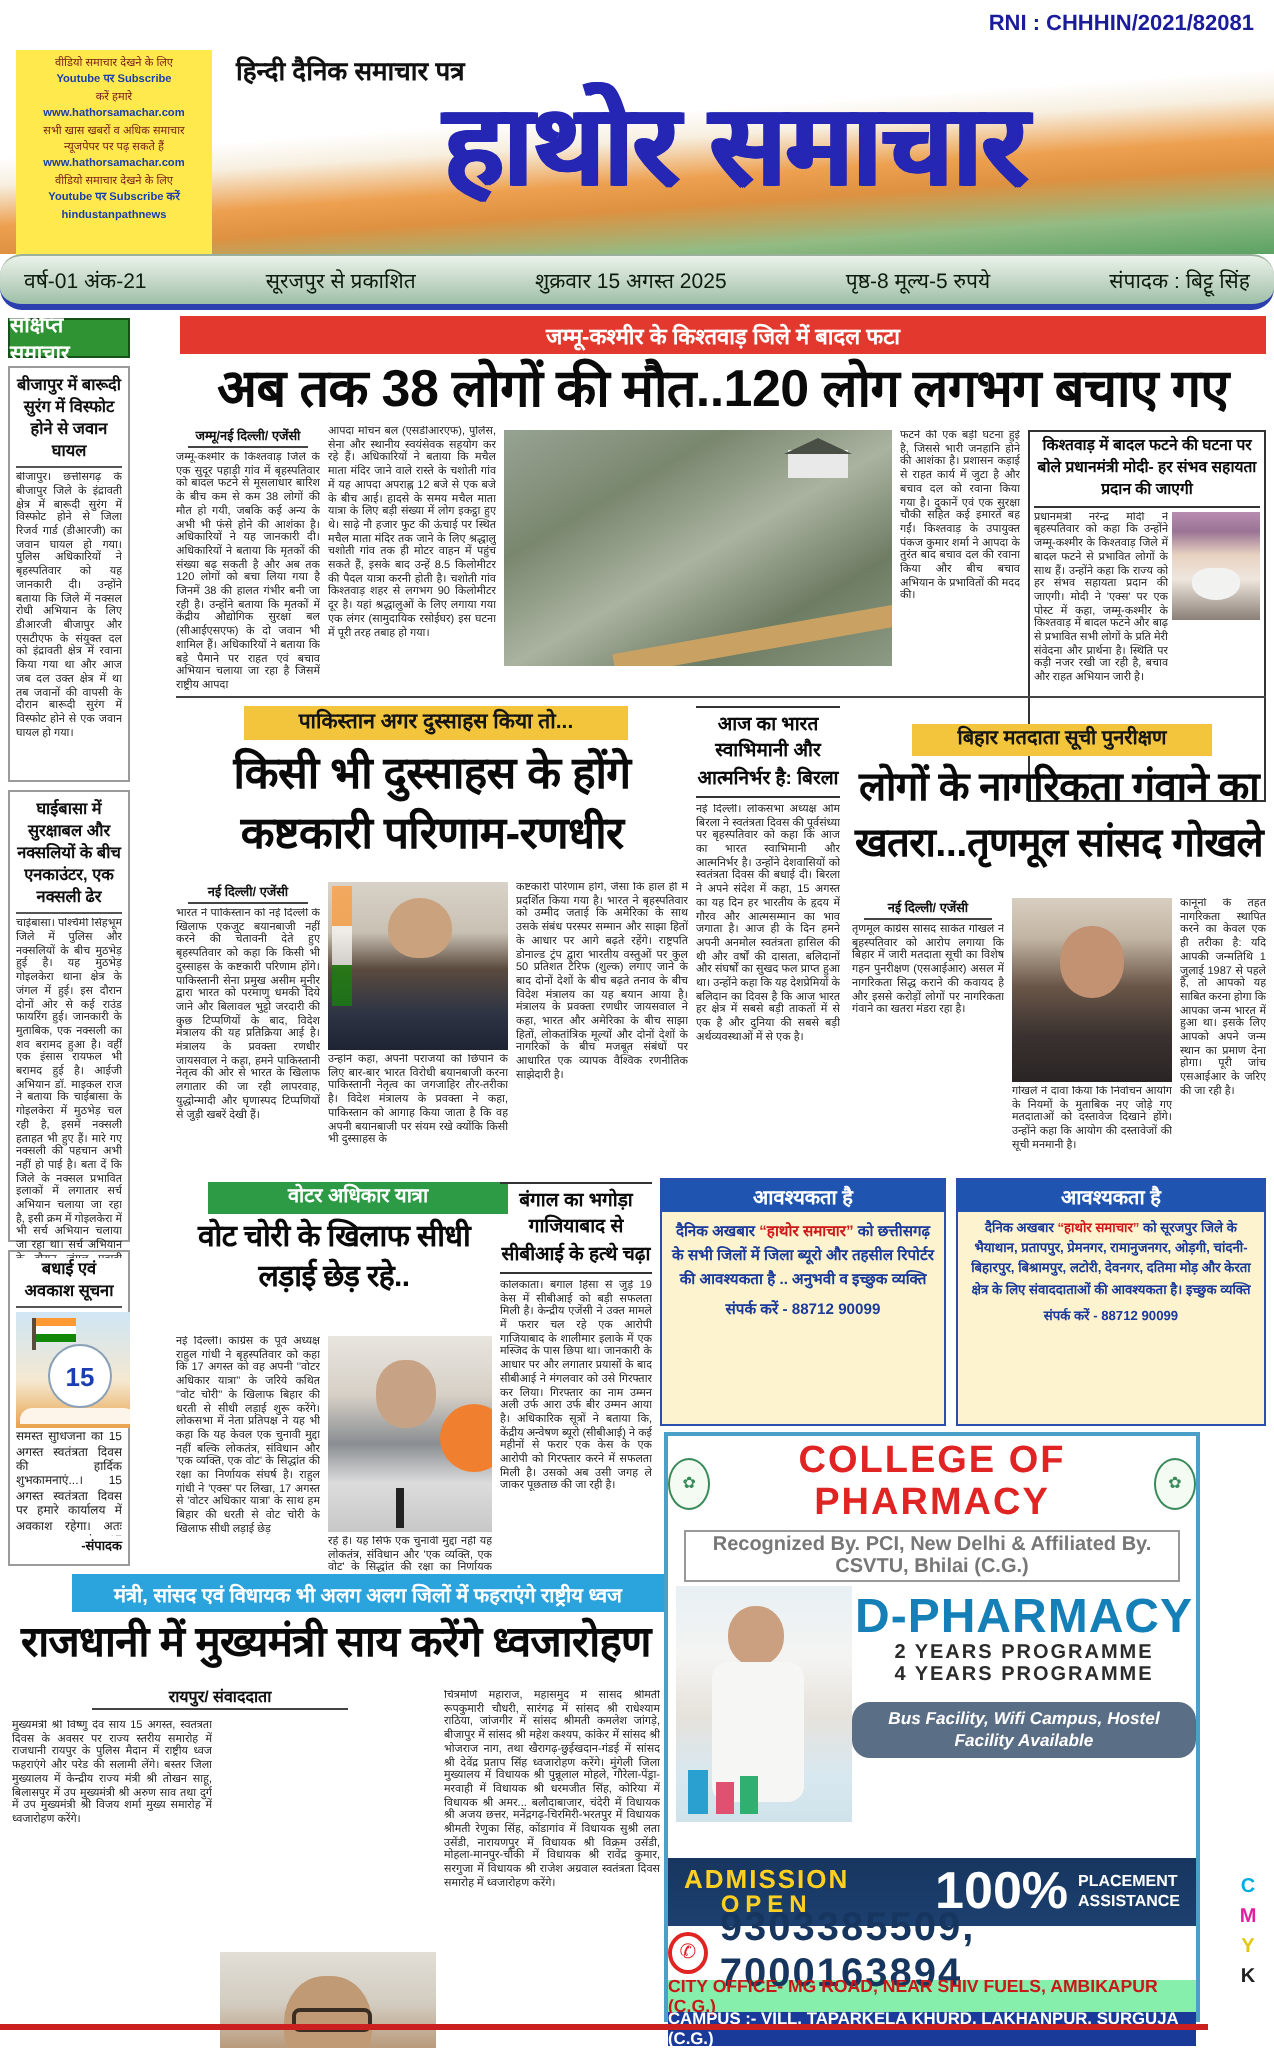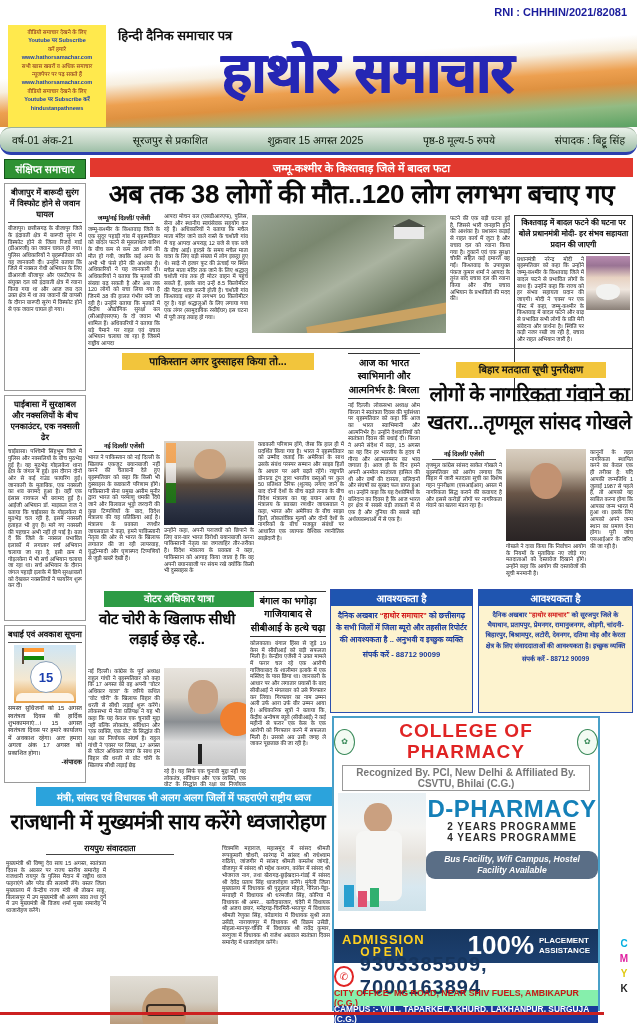--- a/index.html
+++ b/index.html
@@ -91,21 +91,21 @@
   </div>
 
   <div class="abs info-bar" style="left:0;top:127px;width:637px;height:28px;">
     <span>वर्ष-01   अंक-21</span>
     <span>सूरजपुर से प्रकाशित</span>
     <span>शुक्रवार 15 अगस्त 2025</span>
     <span>पृष्ठ-8   मूल्य-5 रुपये</span>
     <span>संपादक : बिट्टू सिंह</span>
   </div>
 
-  <div class="abs" style="left:4px;top:159px;width:82px;height:624px;overflow:hidden;">
+  <div class="abs" style="left:4px;top:159px;width:61px;height:624px;overflow:hidden;">
     <div class="sb-header" style="height:18px;">संक्षिप्त समाचार</div>
 
     <div class="sb-box" style="height:208px;">
       <div class="sb-head">बीजापुर में बारूदी सुरंग में विस्फोट होने से जवान घायल</div>
       <div class="sm-txt" style="height:158px;">बीजापुर। छत्तीसगढ़ के बीजापुर जिले के इंद्रावती क्षेत्र में बारूदी सुरंग में विस्फोट होने से जिला रिजर्व गार्ड (डीआरजी) का जवान घायल हो गया। पुलिस अधिकारियों ने बृहस्पतिवार को यह जानकारी दी। उन्होंने बताया कि जिले में नक्सल रोधी अभियान के लिए डीआरजी बीजापुर और एसटीएफ के संयुक्त दल को इंद्रावती क्षेत्र में रवाना किया गया था और आज जब दल उक्त क्षेत्र में था तब जवानों की वापसी के दौरान बारूदी सुरंग में विस्फोट होने से एक जवान घायल हो गया।</div>
     </div>
 
     <div class="sb-box" style="height:226px;">
       <div class="sb-head">घाईबासा में सुरक्षाबल और नक्सलियों के बीच एनकाउंटर, एक नक्सली ढेर</div>
       <div class="sm-txt" style="height:170px;">चाईबासा। पश्चिमी सिंहभूम जिले में पुलिस और नक्सलियों के बीच मुठभेड़ हुई है। यह मुठभेड़ गोइलकेरा थाना क्षेत्र के जंगल में हुई। इस दौरान दोनों ओर से कई राउंड फायरिंग हुई। जानकारी के मुताबिक, एक नक्सली का शव बरामद हुआ है। वहीं एक इंसास रायफल भी बरामद हुई है। आईजी अभियान डॉ. माइकल राज ने बताया कि चाईबासा के गोइलकेरा में मुठभेड़ चल रही है, इसमें नक्सली हताहत भी हुए हैं। मारे गए नक्सली की पहचान अभी नहीं हो पाई है। बता दें कि जिले के नक्सल प्रभावित इलाकों में लगातार सर्च अभियान चलाया जा रहा है, इसी क्रम में गोइलकेरा में भी सर्च अभियान चलाया जा रहा था। सर्च अभियान के दौरान जंगल पहाड़ी इलाके में छिपे सुरक्षाबलों को देखकर नक्सलियों ने फायरिंग शुरू कर दी।</div>
@@ -145,20 +145,21 @@
     <div style="font-size:7.8px;font-weight:bold;text-align:center;color:#0c0c0c;line-height:1.4;border-bottom:1px solid #333;padding-bottom:2px;">किश्तवाड़ में बादल फटने की घटना पर बोले प्रधानमंत्री मोदी- हर संभव सहायता प्रदान की जाएगी</div>
     <div class="photo" style="float:right;width:44px;height:54px;margin:2px 0 1px 2px;background:linear-gradient(180deg,#b88cb0 0%,#9a7494 18%,#e8d2c2 40%,#efe6de 62%,#8a8078 100%);">
       <div style="position:absolute;left:10px;bottom:10px;width:24px;height:16px;background:#f2f2f0;border-radius:40% 40% 50% 50%;"></div>
     </div>
     <div class="sm-txt" style="height:124px;margin-top:2px;">प्रधानमंत्री नरेन्द्र मोदी ने बृहस्पतिवार को कहा कि उन्होंने जम्मू-कश्मीर के किश्तवाड़ जिले में बादल फटने से प्रभावित लोगों के साथ हैं। उन्होंने कहा कि राज्य को हर संभव सहायता प्रदान की जाएगी। मोदी ने 'एक्स' पर एक पोस्ट में कहा, जम्मू-कश्मीर के किश्तवाड़ में बादल फटने और बाढ़ से प्रभावित सभी लोगों के प्रति मेरी संवेदना और प्रार्थना है। स्थिति पर कड़ी नजर रखी जा रही है, बचाव और राहत अभियान जारी है।</div>
   </div>
 
   <div class="abs hr-line" style="left:88px;top:348px;width:545px;"></div>
 
   <div class="abs strip-yellow kicker" style="left:122px;top:353px;width:192px;height:17px;font-size:10.5px;line-height:17px;">पाकिस्तान अगर दुस्साहस किया तो...</div>
+  <div class="abs headline" style="left:88px;top:372px;width:256px;font-size:22px;line-height:1.35;">किसी भी दुस्साहस के होंगे कष्टकारी परिणाम-रणधीर</div>
 
   <div class="abs" style="left:88px;top:441px;width:72px;height:148px;">
     <span class="dateline">नई दिल्ली/ एजेंसी</span>
     <div class="sm-txt" style="height:134px;">भारत ने पाकिस्तान को नई दिल्ली के खिलाफ एकजुट बयानबाजी नहीं करने की चेतावनी देते हुए बृहस्पतिवार को कहा कि किसी भी दुस्साहस के कष्टकारी परिणाम होंगे। पाकिस्तानी सेना प्रमुख असीम मुनीर द्वारा भारत को परमाणु धमकी दिये जाने और बिलावल भुट्टो जरदारी की कुछ टिप्पणियों के बाद, विदेश मंत्रालय की यह प्रतिक्रिया आई है। मंत्रालय के प्रवक्ता रणधीर जायसवाल ने कहा, हमने पाकिस्तानी नेतृत्व की ओर से भारत के खिलाफ लगातार की जा रही लापरवाह, युद्धोन्मादी और घृणास्पद टिप्पणियों से जुड़ी खबरें देखी हैं।</div>
   </div>
   <div class="abs" style="left:164px;top:441px;width:90px;height:148px;">
     <div class="photo" style="width:90px;height:84px;background:linear-gradient(180deg,#d8d2c8 0%,#c8c0b2 30%,#5a4a3e 52%,#2e3444 78%,#1e2434 100%);">
       <div style="position:absolute;left:2px;top:2px;width:10px;height:60px;background:linear-gradient(180deg,#ff9933 33%,#ffffff 33%,#ffffff 66%,#138808 66%);opacity:0.7;"></div>
       <div style="position:absolute;left:30px;top:8px;width:32px;height:30px;border-radius:50% 50% 46% 46%;background:#caa27e;"></div>
     </div>

